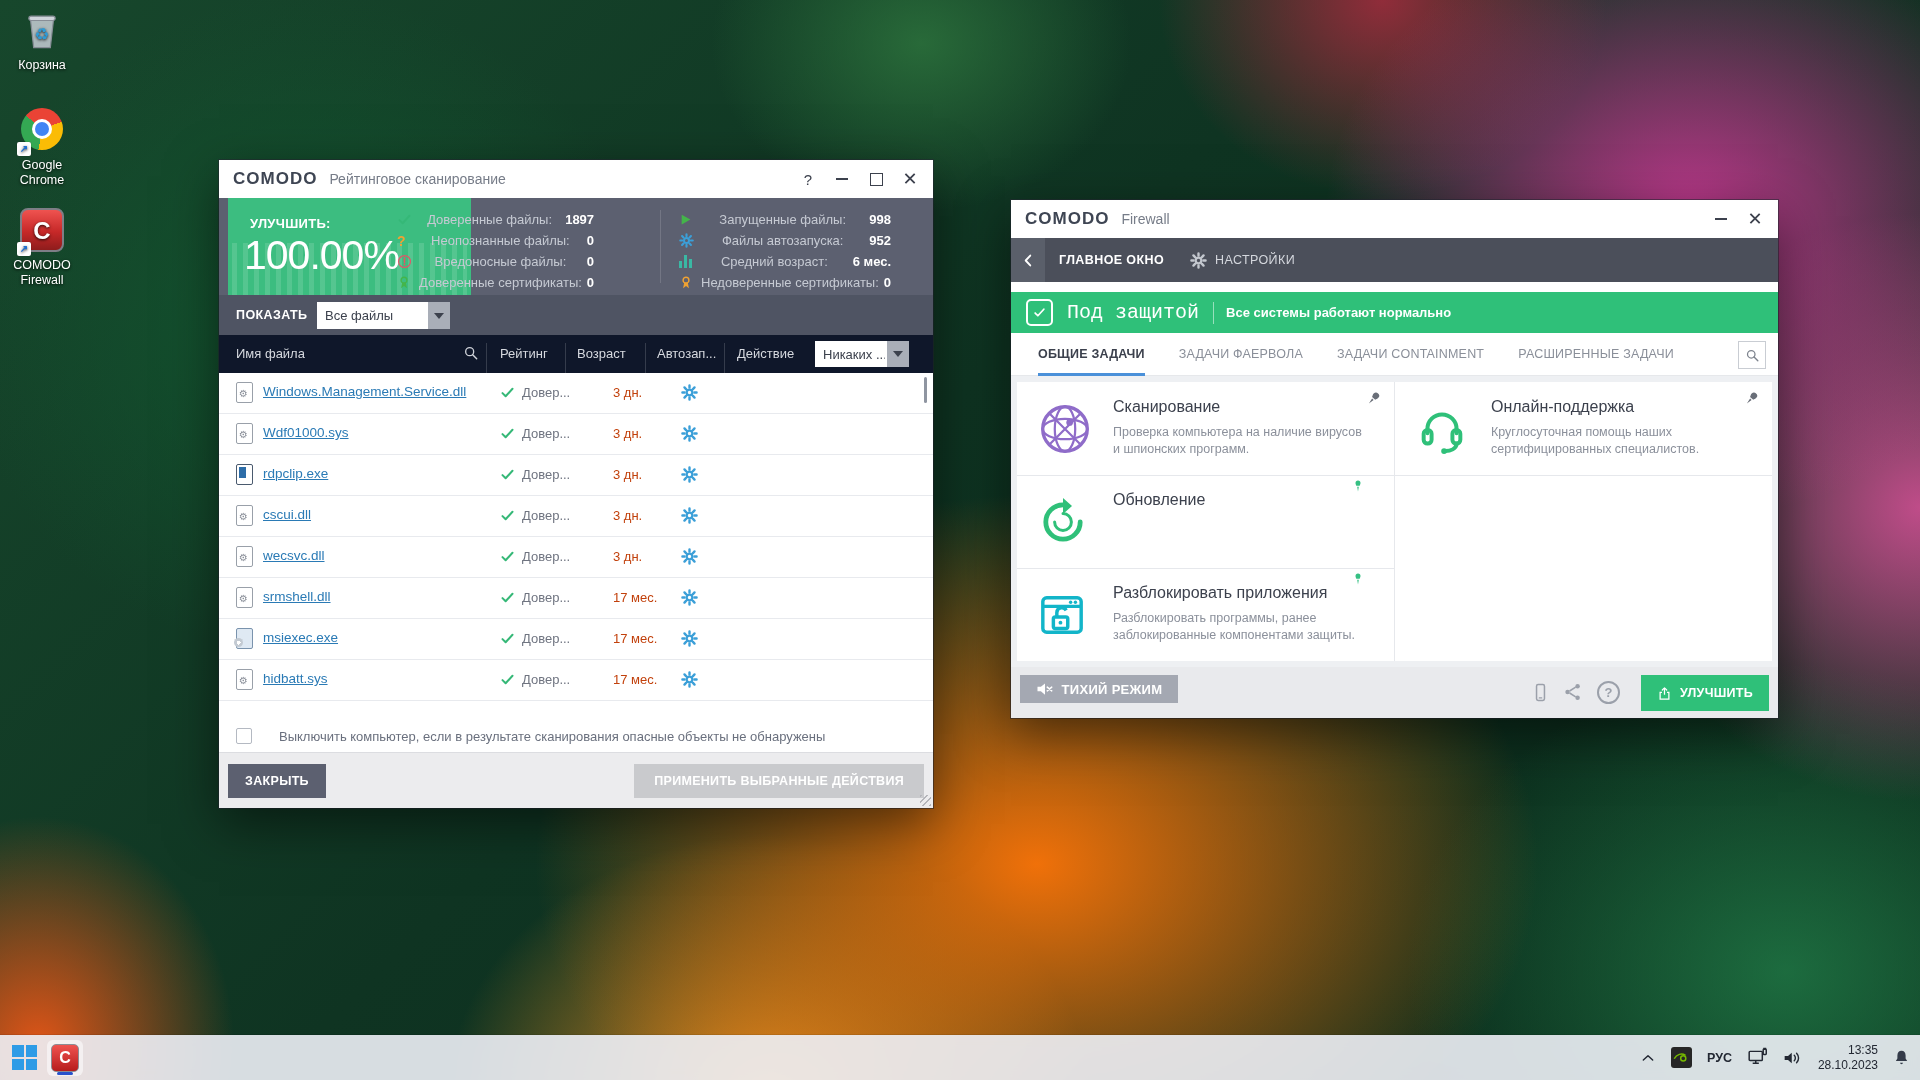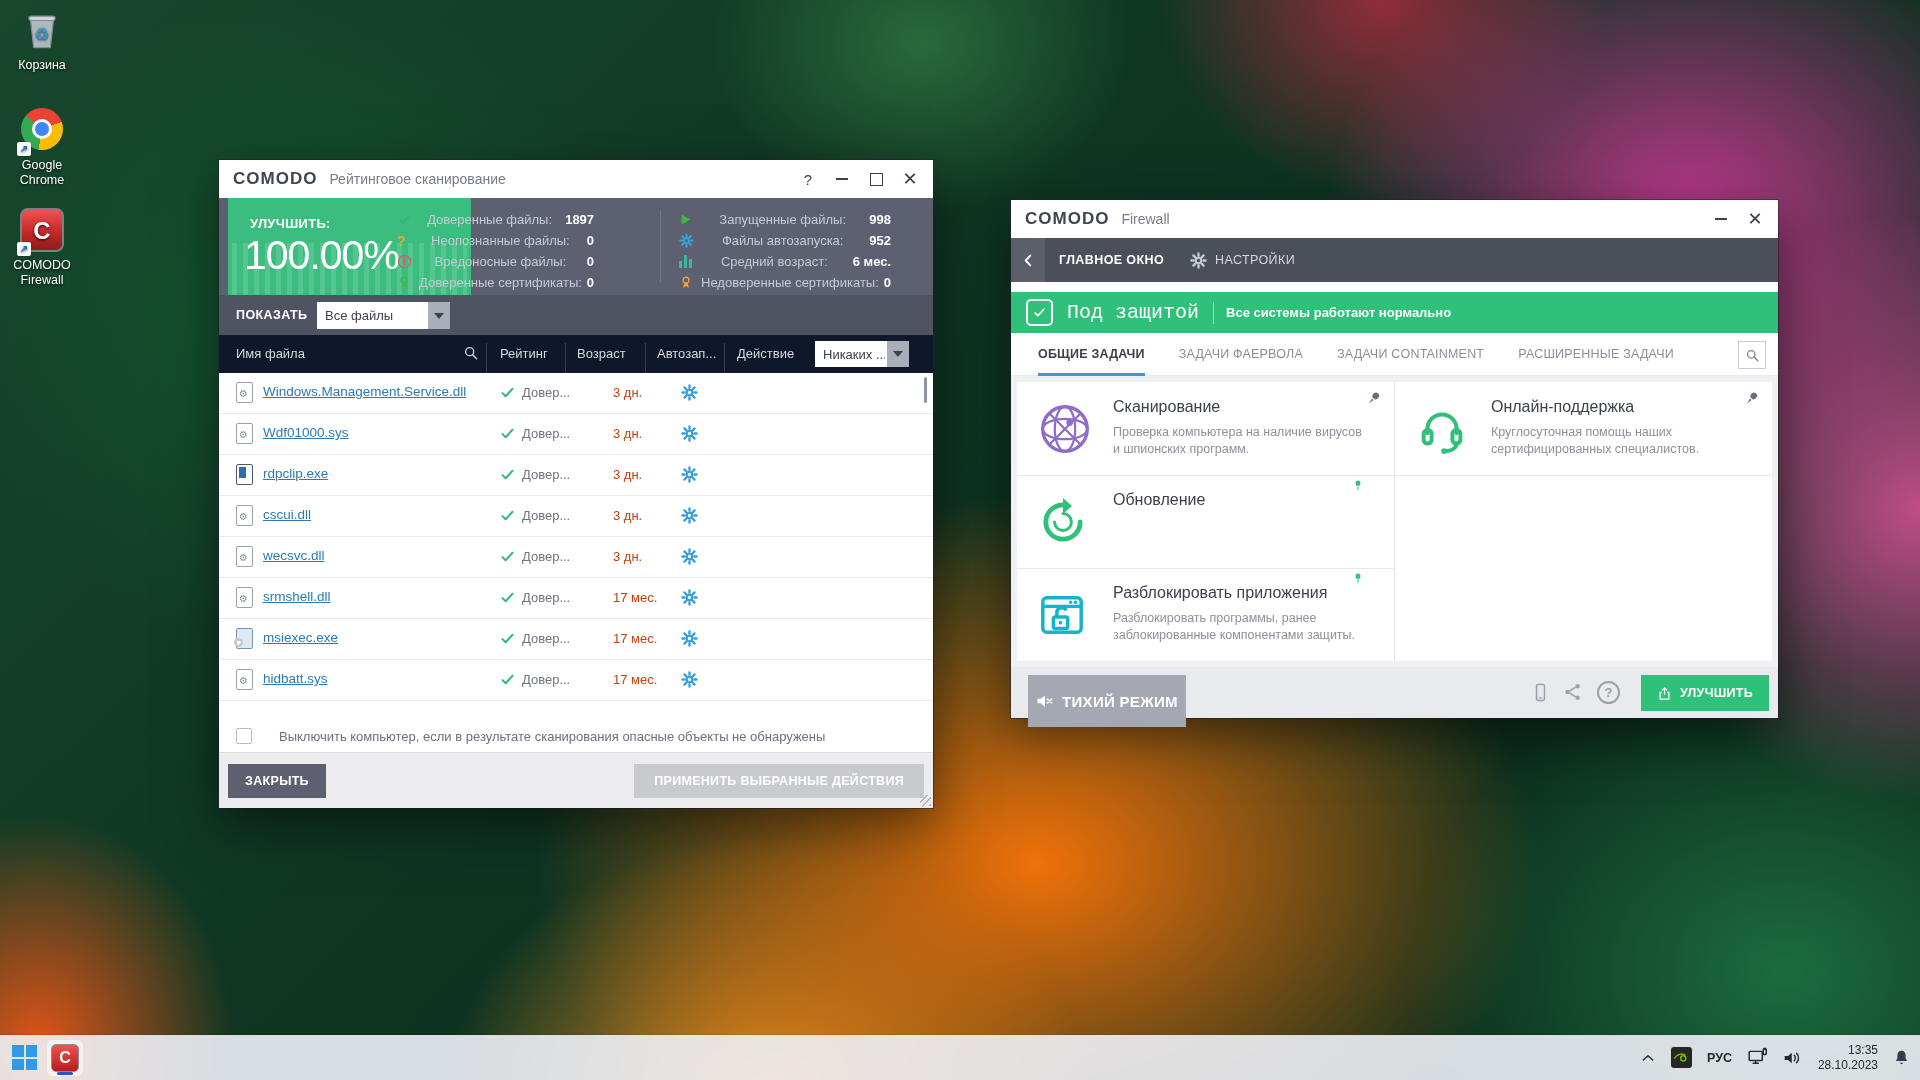--- a/index.html
+++ b/index.html
@@ -116,22 +116,22 @@
   .cards{position:absolute;inset:6px;background:#fff;}
   .vd{position:absolute;left:377px;top:0;bottom:0;width:1px;background:#e6e8ec;}
   .hd{position:absolute;height:1px;background:#e6e8ec;}
   .card{position:absolute;width:377px;height:93px;cursor:pointer;}
   .card .cic{position:absolute;left:22px;top:50%;transform:translateY(-50%);}
   .card .ct{position:absolute;left:96px;top:16px;font-size:16px;color:#3c414d;}
   .card .cd{position:absolute;left:96px;top:42px;right:28px;font-size:12.5px;color:#8b909b;line-height:17px;}
   .pin{position:absolute;right:13px;top:9px;color:#696e78;transform:rotate(42deg);}
   .pin.green{color:#35c083;transform:none;right:30px;top:5px;}
   .fbar{position:absolute;top:467px;left:0;right:0;height:51px;background:#e9eaed;}
-  .silent{position:absolute;left:9px;top:8px;width:158px;height:52px;background:#a4a8b2;color:#fff;
-    font-size:15px;font-weight:bold;display:flex;align-items:center;justify-content:center;gap:8px;cursor:pointer;letter-spacing:.3px;margin-left:8px;}
+  .silent{position:absolute;left:9px;top:8px;width:158px;height:28px;background:#a4a8b2;color:#fff;
+    font-size:13px;font-weight:bold;display:flex;align-items:center;justify-content:center;gap:8px;cursor:pointer;letter-spacing:.3px;}
   .fico{position:absolute;top:15px;color:#9ba0aa;cursor:pointer;}
   .helpc{position:absolute;top:14px;width:19px;height:19px;border:2px solid #9ba0aa;border-radius:50%;
     color:#9ba0aa;font-size:13px;font-weight:bold;display:flex;align-items:center;justify-content:center;cursor:pointer;}
   .upgrade{position:absolute;right:9px;top:8px;width:128px;height:36px;background:#2fc079;color:#fff;
     font-size:12.5px;font-weight:bold;display:flex;align-items:center;justify-content:center;gap:8px;cursor:pointer;letter-spacing:.3px;}
   
   .taskbar{position:absolute;left:0;right:0;bottom:0;height:45px;background:rgba(237,240,246,.9);
     box-shadow:0 -1px 0 rgba(0,0,0,.08);backdrop-filter:blur(6px);}
   .tleft{position:absolute;left:12px;top:0;bottom:0;display:flex;align-items:center;gap:10px;}
   .winlogo{width:25px;height:25px;display:grid;grid-template-columns:1fr 1fr;grid-template-rows:1fr 1fr;gap:2px;cursor:pointer;}

